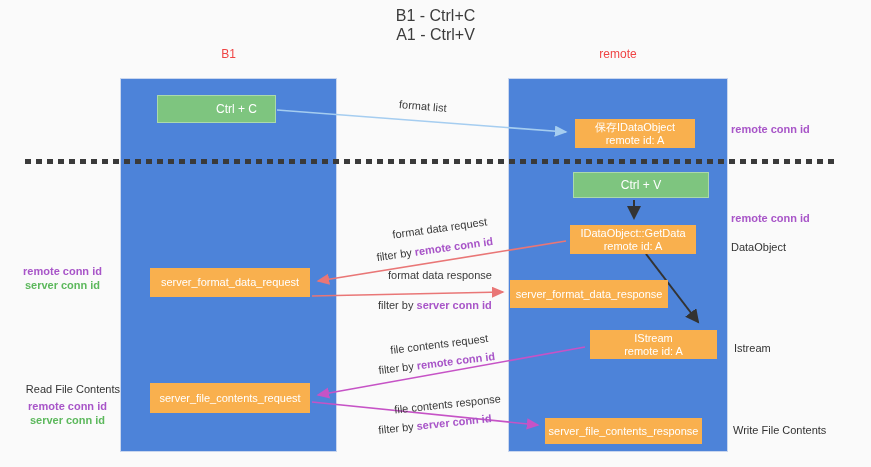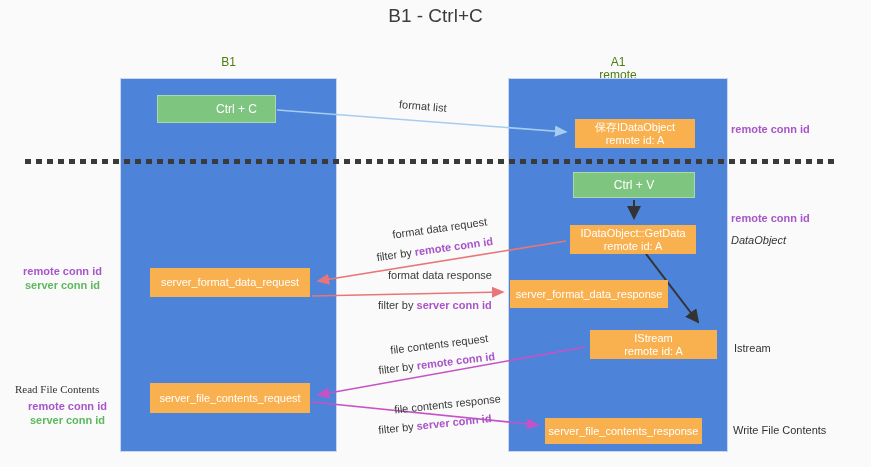--- a/index.html
+++ b/index.html
@@ -4,49 +4,49 @@
 <style>
   :root{
     --lane-blue:#4d83d9; --box-orange:#f9b04e; --box-green:#7ec57f;
     --arrow-blue:#a5cdf0; --arrow-red:#e97676; --arrow-magenta:#c653c6; --arrow-black:#333333;
     --purple-text:#a855c8; --green-text:#5cb85c; --ink:#3a3a3a; --bg:#fafafa;
   }
   *{margin:0;padding:0;box-sizing:border-box;}
   body{background:#e8e8e8;font-family:"Liberation Sans","DejaVu Sans",sans-serif;}
   .canvas{position:relative;width:871px;height:467px;background:var(--bg);overflow:hidden;color:var(--ink);}
   .abs{position:absolute;}
-  .title{left:0;right:0;top:6px;text-align:center;font-size:19px;line-height:19px;color:#3c3c3c;}
-  .lane-header{top:48px;text-align:center;font-size:12px;line-height:13px;color:#4d7c0f;margin-top:8px;}
+  .title{left:0;right:0;top:6px;text-align:center;font-size:16px;line-height:19px;color:#3c3c3c;}
+  .lane-header{top:48px;text-align:center;font-size:12px;line-height:13px;color:#ef4444;}
   .lane{top:78px;height:374px;background:var(--lane-blue);border:1px solid #c9d6ee;}
   .gbox{background:var(--box-green);color:#fff;font-size:12px;display:flex;align-items:center;justify-content:center;border:1px solid rgba(255,255,255,.35);}
   .obox{background:var(--box-orange);color:#fff;font-size:11px;line-height:13px;display:flex;flex-direction:column;align-items:center;justify-content:center;text-align:right;}
   .side{font-size:11px;line-height:14px;white-space:nowrap;}
   .purple{color:var(--purple-text);font-weight:bold;}
   .green{color:var(--green-text);font-weight:bold;}
   .plain{color:#333;}
   .arrlabel{font-size:11px;color:var(--ink);white-space:nowrap;transform-origin:center;}
   .dashline{background:repeating-linear-gradient(90deg,#3a3a3a 0 6px,transparent 6px 11px);}
   svg.overlay{position:absolute;left:0;top:0;pointer-events:none;}
   .mk-blue{fill:var(--arrow-blue);} .mk-red{fill:var(--arrow-red);} .mk-mag{fill:var(--arrow-magenta);} .mk-blk{fill:var(--arrow-black);}
   .ln-blue{stroke:var(--arrow-blue);} .ln-red{stroke:var(--arrow-red);} .ln-mag{stroke:var(--arrow-magenta);} .ln-blk{stroke:var(--arrow-black);}
 </style>
 </head>
 <body>
 
 <div class="canvas">
 
   <div class="abs title">
     <div>B1 - Ctrl+C</div>
+    <div>A1 - Ctrl+V</div>
   </div>
 
   <div class="abs lane-header" style="left:120px;width:217px;">
     <div>B1</div>
   </div>
   <div class="abs lane-header" style="left:508px;width:220px;">
-    <div>A1</div>
     <div>remote</div>
   </div>
 
   <div class="abs lane" style="left:120px;width:217px;"></div>
   <div class="abs lane" style="left:508px;width:220px;"></div>
 
   <div class="abs dashline" style="left:25px;top:159px;width:813px;height:5px;"></div>
 
   <svg class="overlay" width="871" height="467" viewBox="0 0 871 467">
     <defs>
@@ -68,21 +68,21 @@
     <line class="ln-blk" x1="646" y1="254" x2="698" y2="322" stroke-width="2" marker-end="url(#ak)"></line>
     <line class="ln-red" x1="566" y1="241" x2="318" y2="281" stroke-width="1.6" marker-end="url(#ar)"></line>
     <line class="ln-red" x1="312" y1="296" x2="503" y2="292" stroke-width="1.6" marker-end="url(#ar)"></line>
     <line class="ln-mag" x1="585" y1="347" x2="318" y2="395" stroke-width="1.6" marker-end="url(#am)"></line>
     <line class="ln-mag" x1="312" y1="402" x2="538" y2="425" stroke-width="1.6" marker-end="url(#am)"></line>
   </svg>
 
   <div class="abs gbox" style="left:157px;top:95px;width:119px;height:28px;padding-left:40px;">
     <span>Ctrl + C</span>
   </div>
-  <div class="abs gbox" style="left:573px;top:172px;width:122px;height:26px;">
+  <div class="abs gbox" style="left:573px;top:172px;width:136px;height:26px;">
     <span>Ctrl + V</span>
   </div>
 
   <div class="abs obox" style="left:575px;top:119px;width:120px;height:29px;">
     <span>保存IDataObject</span>
     <span>remote id: A</span>
   </div>
   <div class="abs obox" style="left:570px;top:225px;width:126px;height:29px;">
     <span>IDataObject::GetData</span>
     <span>remote id: A</span>
@@ -99,29 +99,29 @@
   </div>
   <div class="abs obox" style="left:150px;top:383px;width:160px;height:30px;">
     <span>server_file_contents_request</span>
   </div>
   <div class="abs obox" style="left:545px;top:418px;width:157px;height:26px;">
     <span>server_file_contents_response</span>
   </div>
 
   <div class="abs side purple" style="left:731px;top:122px;">remote conn id</div>
   <div class="abs side purple" style="left:731px;top:211px;">remote conn id</div>
-  <div class="abs side plain" style="left:731px;top:233px;font-style:italic;">DataObject</div>
+  <div class="abs side plain" style="left:731px;top:240px;">DataObject</div>
   <div class="abs side plain" style="left:734px;top:341px;">Istream</div>
   <div class="abs side plain" style="left:733px;top:423px;">Write File Contents</div>
 
   <div class="abs side" style="left:15px;top:264px;width:95px;text-align:center;">
     <div class="purple">remote conn id</div>
     <div class="green">server conn id</div>
   </div>
-  <div class="abs side plain" style="left:15px;top:382px;width:105px;text-align:left;font-family:Liberation Serif, serif;">Read File Contents</div>
+  <div class="abs side plain" style="left:15px;top:382px;width:105px;text-align:right;">Read File Contents</div>
   <div class="abs side" style="left:15px;top:399px;width:105px;text-align:center;">
     <div class="purple">remote conn id</div>
     <div class="green">server conn id</div>
   </div>
 
   <div class="abs arrlabel" style="left:399px;top:100px;transform:rotate(5deg);">format list</div>
 
   <div class="abs arrlabel" style="left:392px;top:222px;transform:rotate(-8deg);">format data request</div>
   <div class="abs arrlabel" style="left:376px;top:243px;transform:rotate(-8deg);">
     <span>filter by </span><span class="purple">remote conn id</span>

